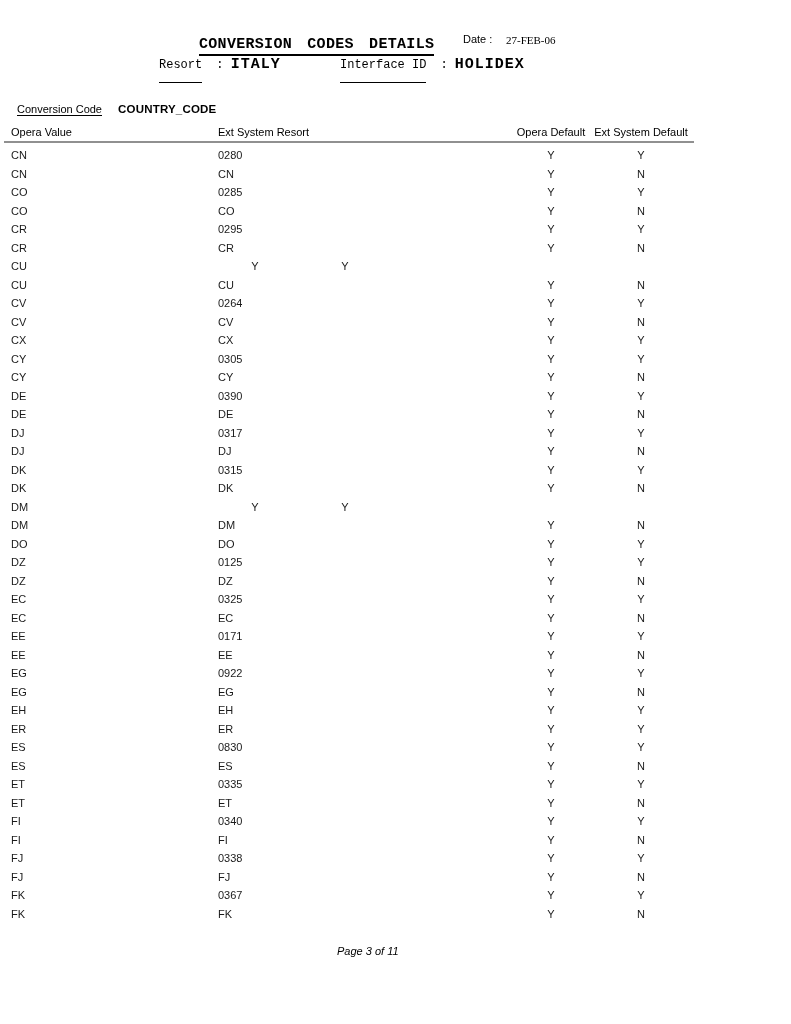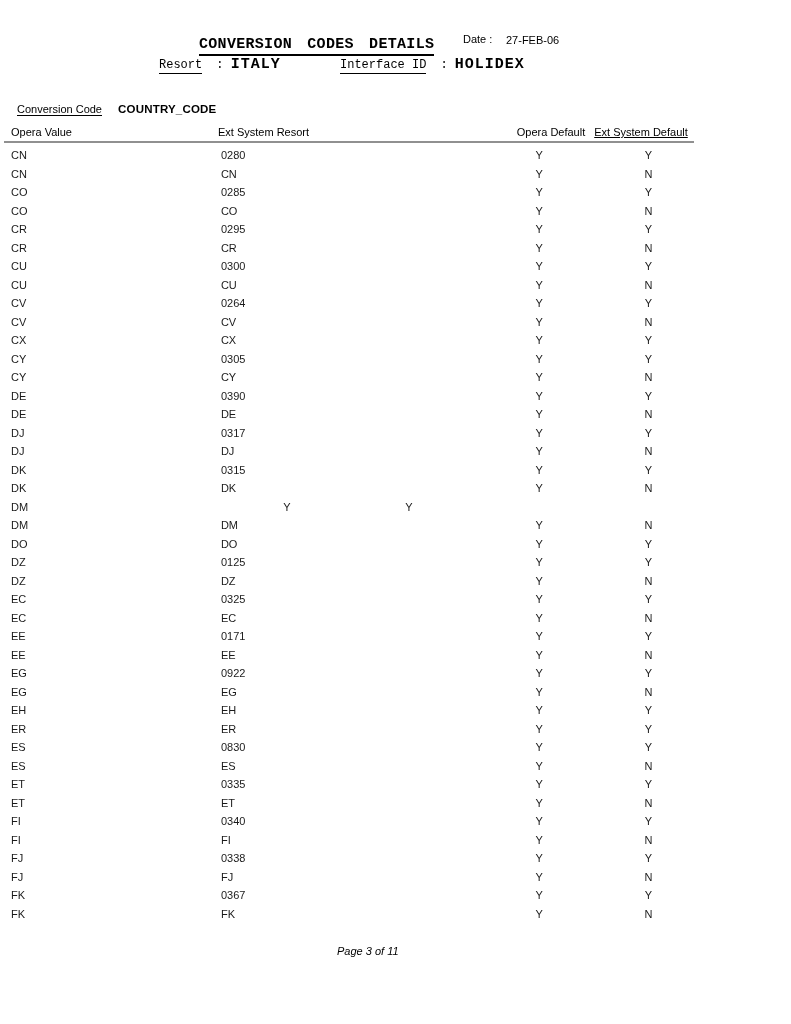--- a/index.html
+++ b/index.html
@@ -14,50 +14,50 @@
   
   .title {
     position:absolute; left:199px; top:36px;
     font-family:"Liberation Mono","DejaVu Sans Mono",monospace;
     font-weight:bold; font-size:15px; color:#000;
     letter-spacing:0.3px; word-spacing:6px;
     border-bottom:2px solid #000; padding-bottom:1px;
     white-space:nowrap;
   }
   .date-label { position:absolute; left:463px; top:33px; font-size:11px; color:#000; }
-  .date-value { position:absolute; left:506px; top:34px; font-size:11px; color:#000; }
+  .date-value { position:absolute; left:506px; top:34px; font-size:11px; color:#000;font-family:Liberation Serif, serif; }
   .meta-line { position:absolute; top:56px; white-space:nowrap;
     font-family:"Liberation Mono","DejaVu Sans Mono",monospace; font-size:12px; color:#000; }
   .meta-resort { left:159px; }
   .meta-interface { left:340px; }
-  .meta-label { border-bottom:1.5px solid #000; padding-bottom:1px; }
+  .meta-label { border-bottom:1.5px solid #000; padding-bottom:10px; }
   .meta-colon { margin-left:14px; }
   .meta-value { font-weight:bold; font-size:15px; letter-spacing:1px; }
   .conv-label {
     position:absolute; left:17px; top:103px;
     font-size:11px; color:#000;
     border-bottom:1px solid #000; padding-bottom:0;
   }
   .conv-value {
     position:absolute; left:108px; top:103px;
     font-size:11.5px; font-weight:bold; color:#000; letter-spacing:0.2px;margin-left:10px;
   }
   
   .thead { position:absolute; top:126px; left:0; width:791px; font-size:11px; color:#000; }
   .th { position:absolute; top:0; white-space:nowrap; }
   .th-c1 { left:11px; }
   .th-c2 { left:218px; }
   .th-c3 { left:514px; width:74px; text-align:center; }
-  .th-c4 { left:588px; width:106px; text-align:center;text-decoration:underline; }
+  .th-c4 { left:588px; width:106px; text-align:center; }
   .head-rule {
     position:absolute; top:141px; left:4px; width:690px; height:2px;
     background:#909090;
   }
   .tbody { position:absolute; top:146px; left:4px; width:690px; }
-  .trow { display:flex; height:18.5px; line-height:18.5px; font-size:11px; color:#1a1a1a;gap:32px; }
+  .trow { display:flex; height:18.5px; line-height:18.5px; font-size:11px; color:#1a1a1a; }
   .td-c1 { width:214px; padding-left:7px; box-sizing:border-box; }
   .td-c2 { width:296px; }
   .td-c3 { width:74px; text-align:center; }
   .td-c4 { width:106px; text-align:center; }
   
   .footer {
     position:absolute; left:337px; top:945px;
     font-size:11px; font-style:italic; color:#000;
   }
 </style>
@@ -122,21 +122,20 @@
         <div class="td-c4">Y</div>
       </div>
       <div class="trow">
         <div class="td-c1">CR</div>
         <div class="td-c2">CR</div>
         <div class="td-c3">Y</div>
         <div class="td-c4">N</div>
       </div>
       <div class="trow">
         <div class="td-c1">CU</div>
-        <div class="td-c2">0300</div>
         <div class="td-c3">Y</div>
         <div class="td-c4">Y</div>
       </div>
       <div class="trow">
         <div class="td-c1">CU</div>
         <div class="td-c2">CU</div>
         <div class="td-c3">Y</div>
         <div class="td-c4">N</div>
       </div>
       <div class="trow">

